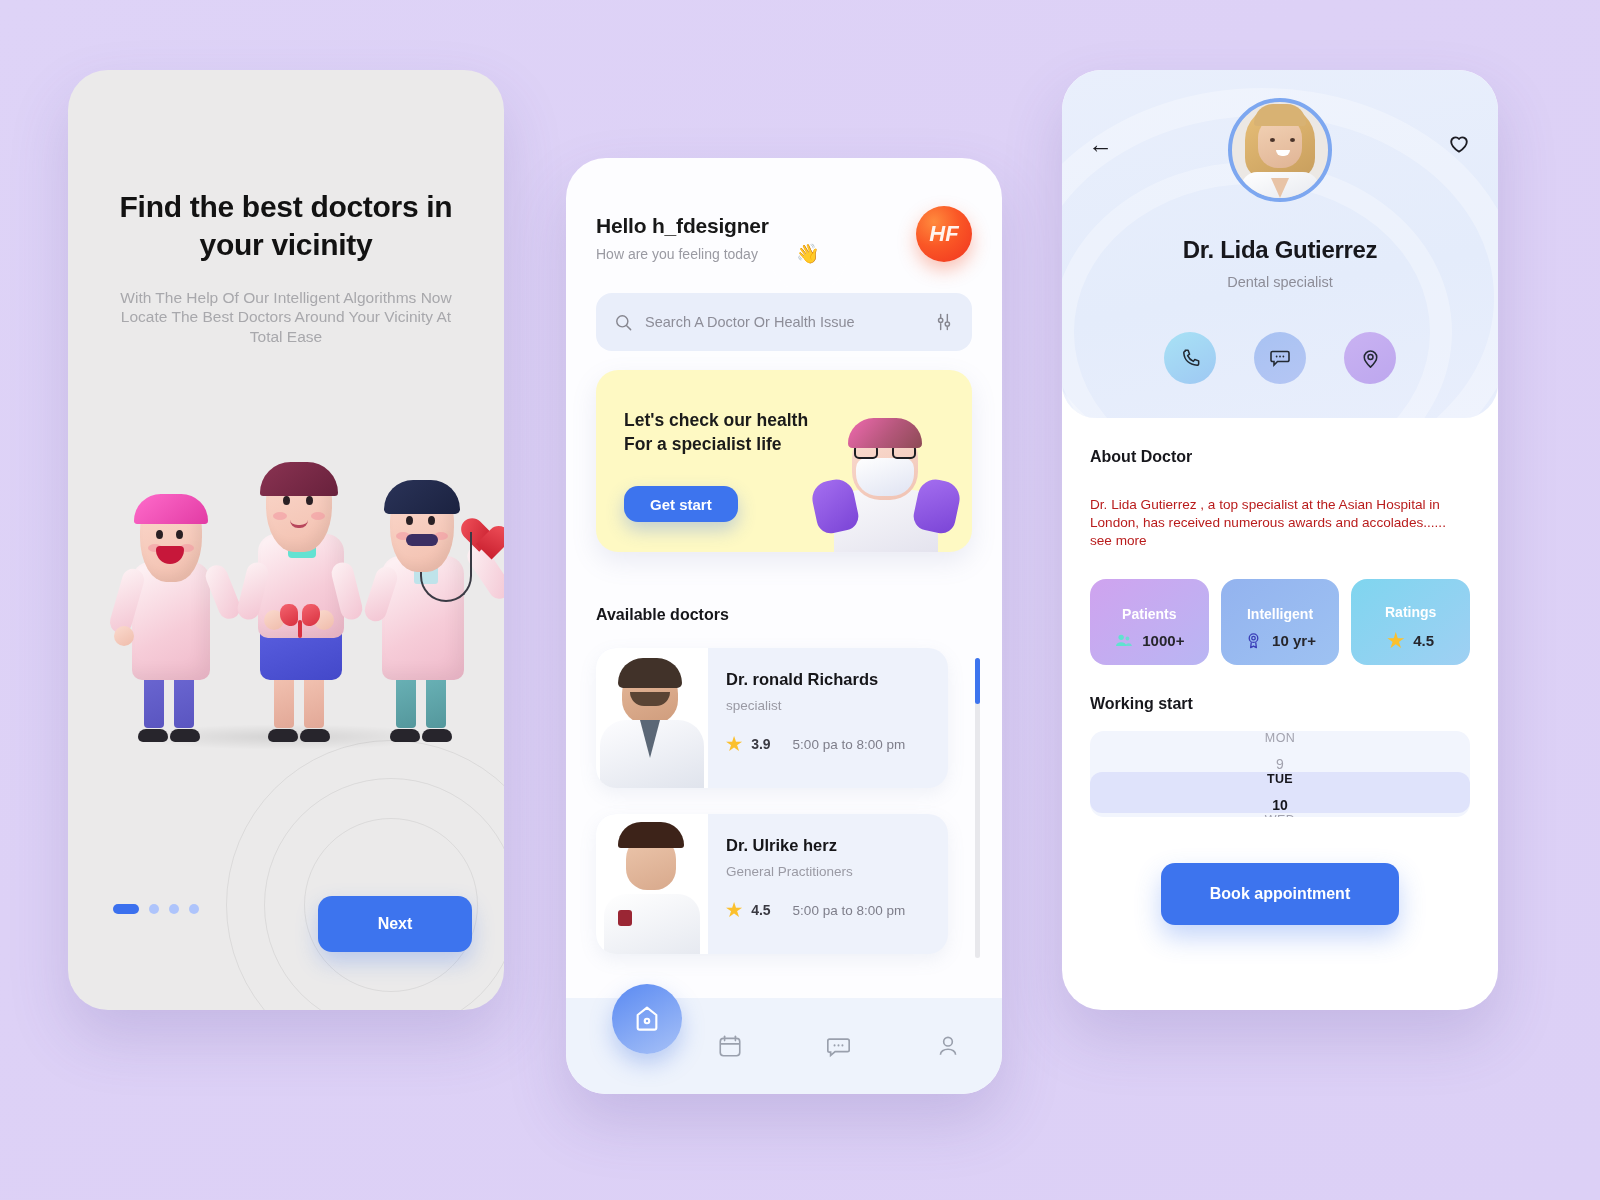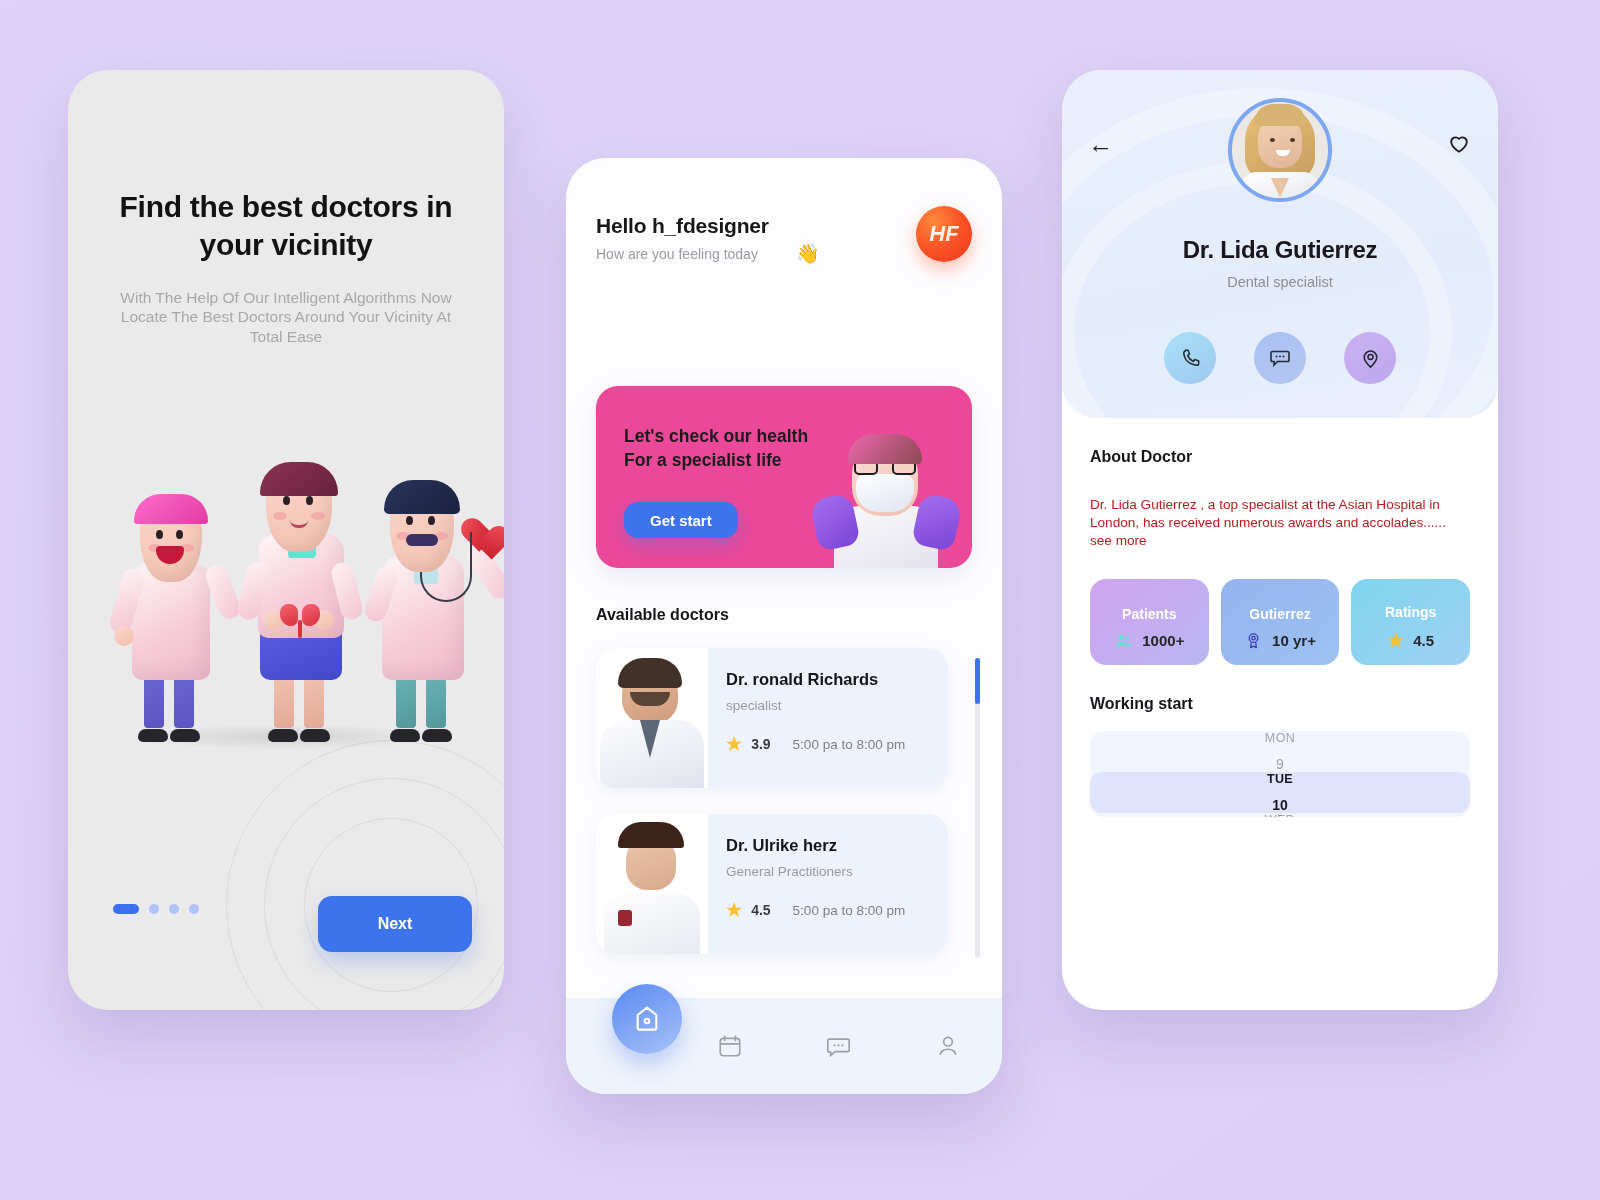--- a/index.html
+++ b/index.html
@@ -74,22 +74,22 @@
     display: flex; align-items: center; justify-content: center;
     color: rgba(255,255,255,.92); font-size: 22px; font-weight: 700; font-style: italic;
     box-shadow: 0 8px 18px rgba(245,80,35,.34); }
 
   .search { position: absolute; left: 30px; top: 135px; width: 376px; height: 58px;
     background: #e9eefa; border-radius: 16px; display: flex; align-items: center; padding: 0 18px; }
   .search-input { flex: 1; border: none; background: transparent; outline: none; margin-left: 12px;
     font-family: inherit; font-size: 14.5px; color: #6b6b74; }
   .search-input::placeholder { color: #8d8d98; }
 
-  .promo { position: absolute; left: 30px; top: 228px; width: 376px; height: 182px;
-    background: #ec4899; border-radius: 22px; box-shadow: 0 10px 26px rgba(120,130,180,.14);
+  .promo { position: absolute; left: 30px; top: 212px; width: 376px; height: 182px;
+    background: #fef9c3; border-radius: 22px; box-shadow: 0 10px 26px rgba(120,130,180,.14);
     overflow: hidden; }
   .promo-title { position: absolute; left: 28px; top: 38px; font-size: 17.5px; font-weight: 700;
     color: #1b1b1b; line-height: 1.38; }
   .promo-btn { position: absolute; left: 28px; bottom: 30px; height: 36px; padding: 0 26px;
     border: none; border-radius: 14px; background: #3d74ee; color: #fff; font-size: 15px;
     font-weight: 700; font-family: inherit; cursor: pointer; box-shadow: 0 8px 18px rgba(61,116,238,.3); }
   
   .promo-doc { position: absolute; right: 6px; bottom: 0; width: 160px; height: 160px; }
   .pd-body { position: absolute; left: 28px; bottom: 0; width: 104px; height: 62px;
     border-radius: 26px 26px 0 0; background: linear-gradient(160deg,#fafafc,#e4e3ee); }
@@ -291,20 +291,39 @@
     <div class="s2-pad">
       <div class="greet">
         <span>Hello h_fdesigner</span>
         <span class="wave">👋</span>
       </div>
       <div class="greet-sub">How are you feeling today</div>
     </div>
 
     <div class="avatar-hf">HF</div>
 
+    <div class="search">
+      <span>
+        <svg width="19" height="19" viewBox="0 0 24 24" fill="none" stroke="#86868f" stroke-width="1.8">
+          <circle cx="10.5" cy="10.5" r="7"></circle>
+            <line x1="16" y1="16" x2="21" y2="21" stroke-linecap="round"></line>
+        </svg>
+      </span>
+      <input class="search-input" placeholder="Search A Doctor Or Health Issue" style="">
+      <span>
+        <svg width="20" height="20" viewBox="0 0 24 24" fill="none" stroke="#86868f" stroke-width="1.7" stroke-linecap="round">
+          <line x1="8" y1="3" x2="8" y2="7"></line>
+            <circle cx="8" cy="10" r="2.6"></circle>
+            <line x1="8" y1="14" x2="8" y2="21"></line>
+          <line x1="16" y1="3" x2="16" y2="11"></line>
+            <circle cx="16" cy="14.5" r="2.6"></circle>
+            <line x1="16" y1="18.5" x2="16" y2="21"></line>
+        </svg>
+      </span>
+    </div>
 
     <div class="promo">
       <div class="promo-title">
         <span>Let's check our health</span><br>
         <span>For a specialist life</span>
       </div>
       <button class="promo-btn">Get start</button>
       <div class="promo-doc">
         <div class="pd-body"></div>
         <div class="pd-head"></div>
@@ -481,21 +500,21 @@
                 <circle cx="9" cy="8" r="3.4"></circle>
                   <path d="M2.5 19c0-3 2.9-4.8 6.5-4.8S15.5 16 15.5 19z"></path>
                 <circle cx="17" cy="9.5" r="2.4" opacity=".85"></circle>
                   <path d="M14.5 19c0-2.2 1.7-3.6 4-3.6s4 1.4 4 3.6z" opacity=".85"></path>
               </svg>
             </span>
             <span>1000+</span>
           </div>
         </div>
         <div class="stat experience">
-          <div class="stat-label">Gutierrez</div>
+          <div class="stat-label">Intelligent</div>
           <div class="stat-row">
             <span>
               <svg width="19" height="19" viewBox="0 0 24 24" fill="none" stroke="#3b3fb8" stroke-width="1.7">
                 <circle cx="12" cy="9" r="5.4"></circle>
                   <circle cx="12" cy="9" r="2.2"></circle>
                 <path d="M9.2 14.2L8.4 21l3.6-2 3.6 2-.8-6.8" stroke-linejoin="round"></path>
               </svg>
             </span>
             <span>10 yr+</span>
           </div>
@@ -531,16 +550,17 @@
         <div class="day">
           <span class="dn">FRI</span>
           <span class="dd">17</span>
         </div>
         <div class="day">
           <span class="dn">SAT</span>
           <span class="dd">14</span>
         </div>
       </div>
 
+      <button class="book-btn">Book appointment</button>
     </div>
   </div>
 
 </div>
 
 </body></html>

